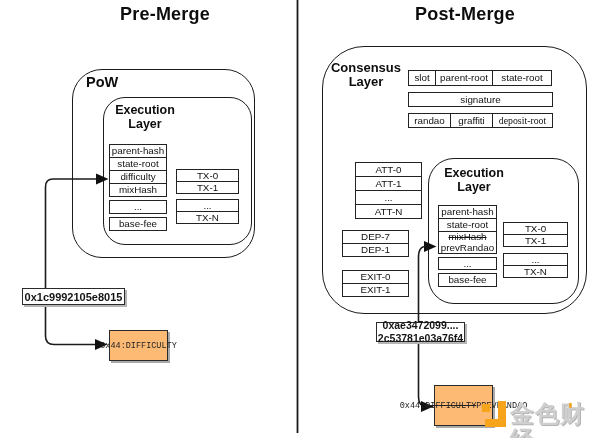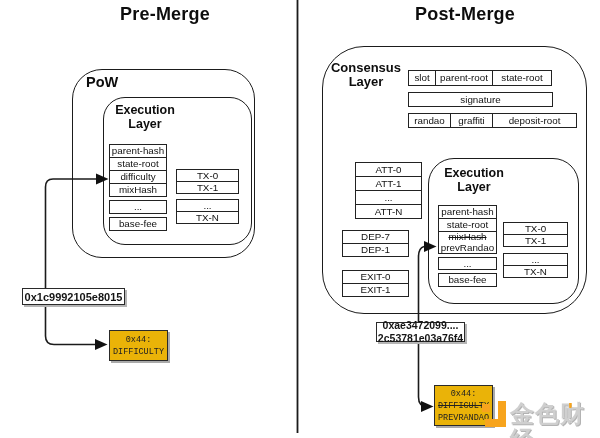--- a/index.html
+++ b/index.html
@@ -28,21 +28,21 @@
   .row .cell + .cell{margin-left:-1px;}
   .mixcell{height:23px;flex-direction:column;justify-content:center;line-height:10.5px;}
   .strike{text-decoration:line-through;}
   .hashbox{
     border:1.8px solid #2a2a2a;background:#fff;z-index:6;display:flex;flex-direction:column;
     align-items:center;justify-content:center;font-weight:bold;color:#151515;
     box-shadow:2px 2px 0 #b5b5b5;
     text-align:center;
   }
   .storagebox{
-    border:1.5px solid #2a2a2a;background:#eab308;z-index:6;display:flex;flex-direction:column;
+    border:1.5px solid #2a2a2a;background:#fdba74;z-index:6;display:flex;flex-direction:row;
     align-items:center;justify-content:center;
     font-family:"Liberation Mono","DejaVu Sans Mono",monospace;font-size:8.5px;line-height:12px;
     color:#222;box-shadow:2px 2px 0 #aaaaaa;
   }
   #arrows{position:absolute;left:0;top:0;width:600px;height:438px;z-index:5;pointer-events:none;}
   
   .wm{z-index:7;}
   .wm-text{
     font-size:24px;font-weight:bold;color:#cfcfcf;letter-spacing:1px;line-height:26px;
     text-shadow:1px 1px 0 #b3b3b3;
@@ -106,21 +106,21 @@
     <div class="cell" style="width:28px;height:16px;">slot</div>
     <div class="cell" style="width:58px;height:16px;">parent-root</div>
     <div class="cell" style="width:60px;height:16px;">state-root</div>
   </div>
 
   <div class="abs cell" style="left:408px;top:92px;width:145px;height:15px;">signature</div>
 
   <div class="abs row" style="left:408px;top:113px;">
     <div class="cell" style="width:43px;height:15px;">randao</div>
     <div class="cell" style="width:43px;height:15px;">graffiti</div>
-    <div class="cell" style="width:85px;height:15px;">deposit-root</div>
+    <div class="cell" style="width:61px;height:15px;font-family:Liberation Serif, serif;">deposit-root</div>
   </div>
 
   <div class="abs col" style="left:342px;top:162px;width:67px;margin-left:13px;">
     <div class="cell" style="height:15px;">ATT-0</div>
     <div class="cell" style="height:15px;">ATT-1</div>
     <div class="cell" style="height:15px;">...</div>
     <div class="cell" style="height:15px;">ATT-N</div>
   </div>
 
   <div class="abs col" style="left:342px;top:230px;width:67px;">

